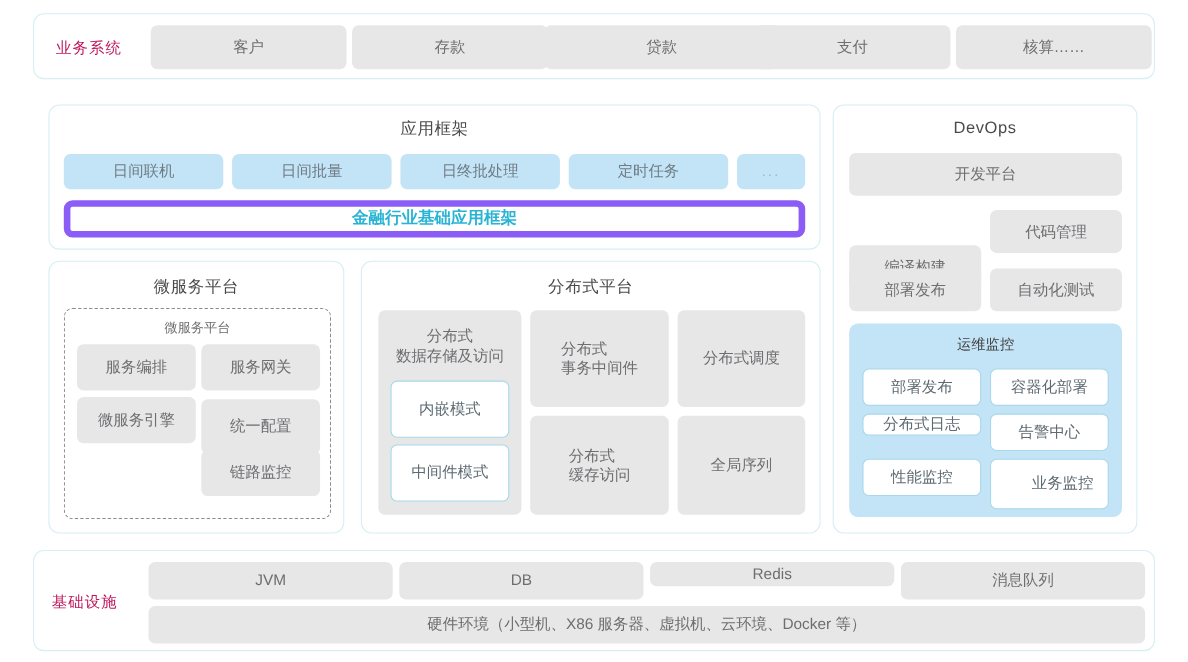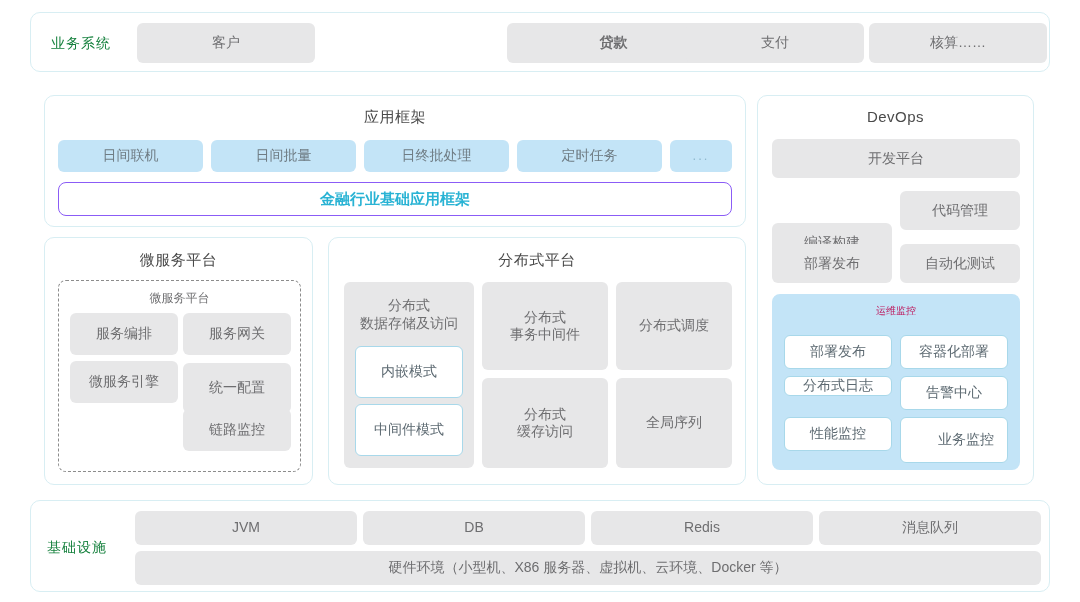--- a/index.html
+++ b/index.html
@@ -19,47 +19,46 @@
     border-radius: 10px;
   }
   .panel-title {
     text-align: center;
     color: #4a4a4a;
     font-size: 15px;
     letter-spacing: .5px;
   }
   .side-label {
     position: absolute;
-    color: #15803d;
+    color: #be185d;
     font-size: 14px;
     letter-spacing: 1px;
     white-space: nowrap;
   }
 
   
   .cell {
     position: absolute;
     display: flex;
     align-items: center;
     justify-content: center;
-    text-align: center;
     border-radius: 6px;
     font-size: 14px;
     line-height: 1.25;
     white-space: pre-line;
   }
   .cell.gray  { background: #e7e7e8; color: #6e6e70; }
   .cell.blue  { background: #c3e4f7; color: #6f7c84; }
   .cell.white-cyan {
     background: #ffffff; color: #5d6a72;
     border: 1px solid #a8d8ea;
   }
   .cell.frame-hi {
     background: #ffffff;
-    border: 1px solid #8b5cf6;
+    border: 6px solid #8b5cf6;
     color: #29b3d4;
     font-weight: bold;
     font-size: 15px;
     border-radius: 8px;
   }
   .cell.dots { color: #8fb8cd; font-size: 13px; letter-spacing: 2px; }
 
   
   .dashed-box {
     position: absolute;
@@ -78,22 +77,22 @@
   
   .tint-box {
     position: absolute;
     background: #c3e4f7;
     border-radius: 8px;
   }
   .tint-title {
     position: absolute;
     width: 100%;
     text-align: center;
-    font-size: 10px;
-    color: #be185d;
+    font-size: 13px;
+    color: #404040;
   }
 
   
   .composite {
     position: absolute;
     background: #e7e7e8;
     border-radius: 6px;
   }
   .composite-title {
     position: absolute;
@@ -107,21 +106,22 @@
 </style>
 </head>
 <body>
 
 <div id="root">
 
   <div class="panel" style="left:30px; top:12px; width:1020px; height:60px;">
     <div class="side-label" style="left:20px; top:22px;">业务系统</div>
 
     <div class="cell gray" style="left:106px; top:10px; width:178px; height:40px;">客户</div>
-    <div class="cell gray" style="left:476px; top:10px; width:213px; height:40px;font-weight:bold;">贷款</div>
+    <div class="cell gray" style="left:289px; top:10px; width:178px; height:40px;">存款</div>
+    <div class="cell gray" style="left:464px; top:10px; width:213px; height:40px;">贷款</div>
     <div class="cell gray" style="left:655px; top:10px; width:178px; height:40px;">支付</div>
     <div class="cell gray" style="left:838px; top:10px; width:178px; height:40px;">核算……</div>
   </div>
 
   <div class="panel" style="left:44px; top:95px; width:702px; height:132px;">
     <div class="panel-title" style="position:absolute; left:0; top:12px; width:100%;">应用框架</div>
 
     <div class="cell blue" style="left:13px; top:44px; width:145px; height:32px;">日间联机</div>
     <div class="cell blue" style="left:166px; top:44px; width:145px; height:32px;">日间批量</div>
     <div class="cell blue" style="left:319px; top:44px; width:145px; height:32px;">日终批处理</div>
@@ -183,19 +183,19 @@
       <div class="cell white-cyan" style="left:12px; top:123px; width:108px; height:34px;">性能监控</div>
       <div class="cell white-cyan" style="left:128px; top:123px; width:108px; height:46px;padding-left:24px;">业务监控</div>
     </div>
   </div>
 
   <div class="panel" style="left:30px; top:500px; width:1020px; height:92px;">
     <div class="side-label" style="left:16px; top:38px;">基础设施</div>
 
     <div class="cell gray" style="left:104px; top:10px; width:222px; height:34px;">JVM</div>
     <div class="cell gray" style="left:332px; top:10px; width:222px; height:34px;">DB</div>
-    <div class="cell gray" style="left:560px; top:10px; width:222px; height:34px;">Redis</div>
+    <div class="cell gray" style="left:560px; top:10px; width:222px; height:22px;">Redis</div>
     <div class="cell gray" style="left:788px; top:10px; width:222px; height:34px;">消息队列</div>
 
     <div class="cell gray" style="left:104px; top:50px; width:906px; height:34px;">硬件环境（小型机、X86 服务器、虚拟机、云环境、Docker 等）</div>
   </div>
 
 </div>
 
 </body></html>

